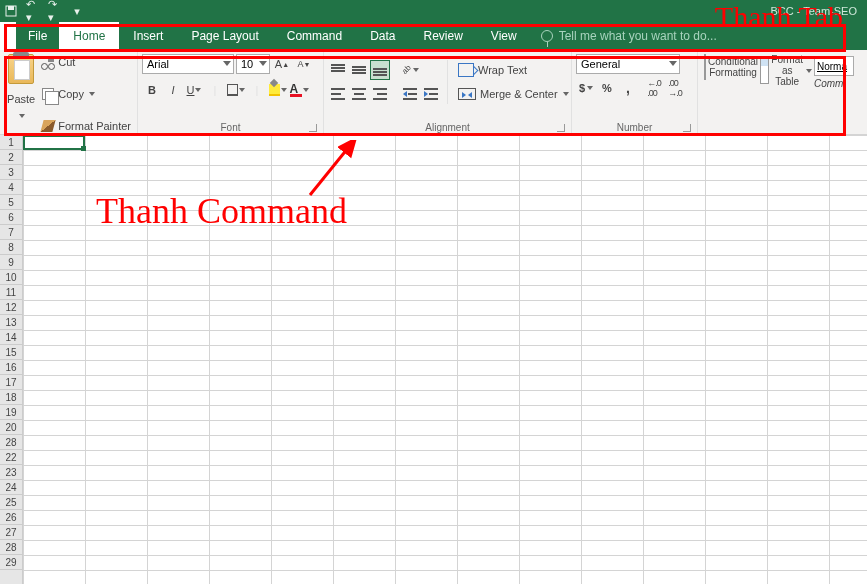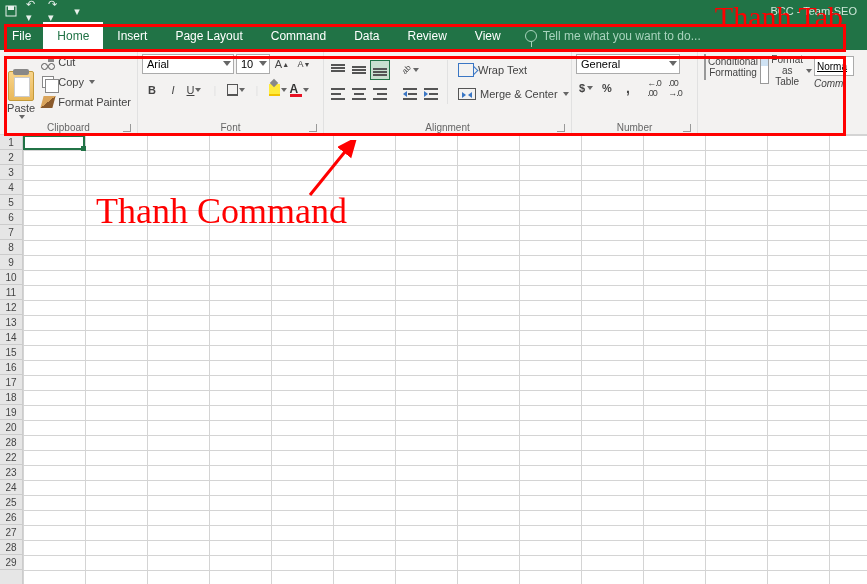--- a/index.html
+++ b/index.html
@@ -1,46 +1,46 @@
 <!DOCTYPE html>
 <html><head>
 <meta charset="utf-8">
 <style>
 * { box-sizing: border-box; margin: 0; padding: 0; font-family: "Segoe UI", Arial, sans-serif; }
 body { width: 867px; height: 584px; overflow: hidden; background: #fff; position: relative; }
 .titlebar { background: #217346; height: 22px; display: flex; align-items: center; padding: 0 4px; color: #fff; font-size: 11px; }
 .qat { display: flex; gap: 8px; align-items: center; }
 .qat .ic { width: 14px; height: 14px; display: inline-flex; align-items: center; justify-content: center; color: #fff; font-size: 11px; opacity: .9;}
 .titlebar .doc { margin-left: auto; margin-right: 6px; font-size: 11px; color: #cfe8da;}
-.tabbar { background: #217346; height: 28px; display: flex; align-items: stretch; padding-left: 0; position: relative;}
+.tabbar { background: #217346; height: 28px; display: flex; align-items: stretch; padding-left: 0; position: relative; margin-left: 16px;}
 .tab { color: #fff; font-size: 12px; padding: 0 14px; display: flex; align-items: center; cursor: pointer; }
 .tab.file { background: #217346; border-right: 0; padding: 0 12px;}
 .tab.active { background: #fff; color: #217346; }
 .tellme { color: #a8d3bd; font-size: 12px; display: flex; align-items: center; gap: 6px; margin-left: 10px;}
 .tellme-ic { width: 12px; height: 12px; border: 1px solid #a8d3bd; border-radius: 50%; position: relative;}
 .tellme-ic:after { content:""; position:absolute; width:1px; height:5px; background:#a8d3bd; left:5px; top:11px;}
 .ribbon { background: #f3f2f1; border-bottom: 1px solid #d4d4d4; height: 85px; display: flex; position: relative;}
 .group { border-right: 1px solid #e1e1e1; display: flex; flex-direction: column; padding: 2px 4px 0 4px;}
 .group-body { flex: 1; display: flex; align-items: flex-start; gap: 2px;}
 .group-label { text-align: center; font-size: 10px; color: #666; padding: 2px 0 1px 0; position: relative;}
 .group-label .dlg { position: absolute; right: 2px; bottom: 2px; width: 8px; height: 8px; border: 1px solid #999; border-left:0; border-top:0;}
 
-.paste-big { display: flex; flex-direction: column; align-items: center; width: 40px; gap: 1px; padding-top: 19px;}
+.paste-big { display: flex; flex-direction: column; align-items: center; width: 40px; gap: 9px; padding-top: 2px;}
 .paste-ic { width: 26px; height: 30px; background: linear-gradient(#f8d48a,#e9b85a); border:1px solid #c49a3a; position: relative; border-radius: 2px;}
 .paste-ic:before { content:""; position:absolute; left:4px; top:-3px; width:16px; height:6px; background:#888; border-radius:2px;}
 .paste-ic:after { content:""; position:absolute; left:5px; top:5px; width:14px; height:18px; background:#fff; border:1px solid #ccc;}
 .small-row { display: flex; align-items: center; gap: 4px; height: 20px; font-size: 11px; color: #444; white-space: nowrap; padding: 0 2px;}
 .small-ic { width: 14px; height: 14px; display:inline-block; }
 .cut-ic { background: conic-gradient(#888 0 25%, transparent 0); width:12px;height:12px; position:relative;}
 .cut-ic:before,.cut-ic:after{content:"";position:absolute;width:5px;height:5px;border:1px solid #555;border-radius:50%;bottom:-2px;}
 .cut-ic:before{left:-1px;} .cut-ic:after{right:-1px;}
 .copy-ic{position:relative;width:12px;height:12px;border:1px solid #888;background:#fff;}
 .copy-ic:after{content:"";position:absolute;left:2px;top:2px;width:12px;height:12px;border:1px solid #888;background:#fff;}
 .brush-ic{width:12px;height:12px;background:linear-gradient(135deg,#d9a45b 50%,#8a5a2b 50%);transform:skewX(-15deg);}
-.col { display:flex; flex-direction:column;}
+.col { display:flex; flex-direction:column;gap:12px;}
 
 .font-top { display:flex; gap:2px; align-items:center;}
 .sel { background:#fff; border:1px solid #ababab; height:20px; font-size:11px; padding:0 14px 0 4px; position:relative; display:flex; align-items:center;}
 .sel .dd { position:absolute; right:2px; top:6px; border-left:4px solid transparent;border-right:4px solid transparent;border-top:5px solid #666;}
 .font-name{width:92px;} .font-size{width:34px;}
 .sq-btn { width:20px; height:20px; display:inline-flex; align-items:center; justify-content:center; font-size:11px; color:#444; border:1px solid transparent;}
 .sup{font-size:7px; vertical-align: super;}
 .font-bot { display:flex; gap:1px; align-items:center; margin-top:2px;}
 .b{font-weight:bold;} .i{font-style:italic;} .u{text-decoration:underline;}
 .border-ic{width:12px;height:12px;border:1px solid #555; display:inline-block; position:relative;}

